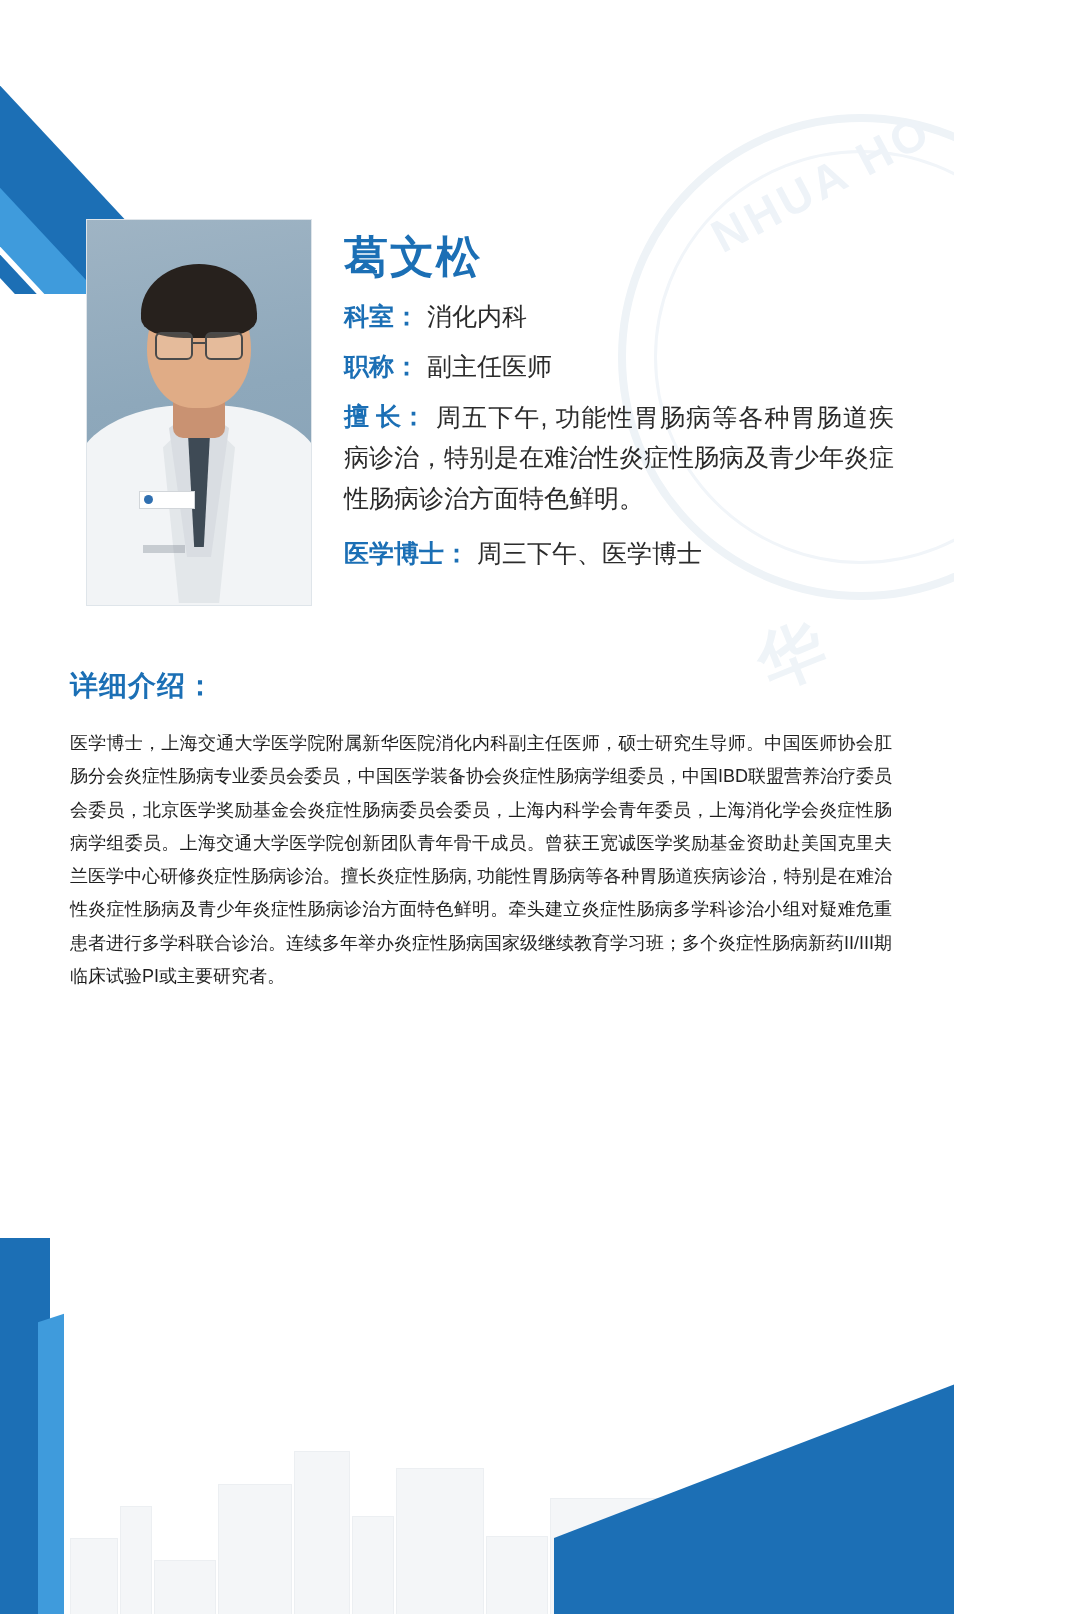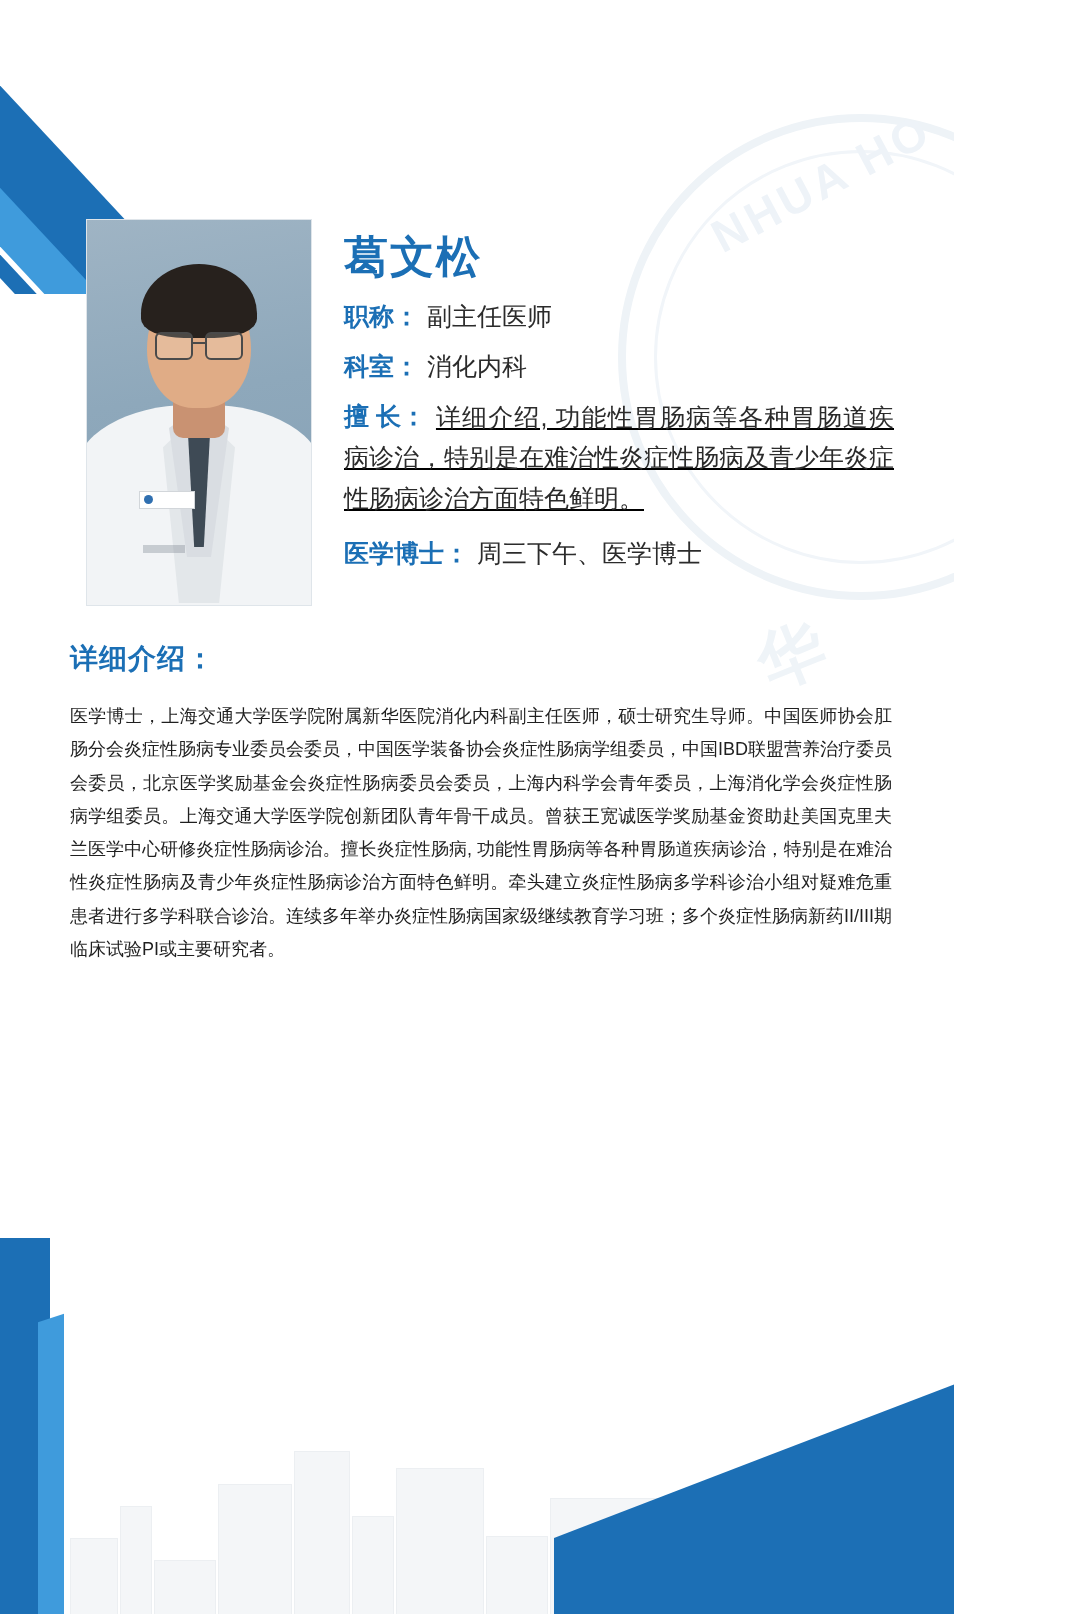--- a/index.html
+++ b/index.html
@@ -236,39 +236,38 @@
     font-weight: bold;
     flex: 0 0 auto;
     white-space: nowrap;
     margin-right: 8px;
   }
   .row .val {
     color: #2b2b2b;
   }
   .row.special {
     display: block;
-    text-decoration: underline;
   }
   .row.special .lbl {
     float: left;
     margin-right: 10px;
   }
   .row.special .val {
     display: block;
     text-align: justify;
     line-height: 1.62;
   }
   .row.clinic {
     margin-top: 16px;
   }
 
   
   .detail {
     position: absolute;
-    top: 596px;
+    top: 623px;
     left: 70px;
     right: 62px;
   }
   .detail-title {
     color: #1b6fb5;
     font-size: 28px;
     font-weight: bold;
     letter-spacing: 1px;
     margin-bottom: 22px;
   }
@@ -369,32 +368,32 @@
           <i></i>
         </div>
       <div class="p-badge"></div>
       <div class="p-sig"></div>
     </div>
 
     <div class="info">
       <h1 class="doctor-name">葛文松</h1>
 
       <div class="row">
+        <span class="lbl">科室：</span>
+        <span class="val">消化内科</span>
+      </div>
+
+      <div class="row">
         <span class="lbl">职称：</span>
         <span class="val">副主任医师</span>
       </div>
 
-      <div class="row">
-        <span class="lbl">科室：</span>
-        <span class="val">消化内科</span>
-      </div>
-
       <div class="row special">
         <span class="lbl">擅 长：</span>
-        <span class="val">详细介绍, 功能性胃肠病等各种胃肠道疾病诊治，特别是在难治性炎症性肠病及青少年炎症性肠病诊治方面特色鲜明。</span>
+        <span class="val">周五下午, 功能性胃肠病等各种胃肠道疾病诊治，特别是在难治性炎症性肠病及青少年炎症性肠病诊治方面特色鲜明。</span>
       </div>
 
       <div class="row clinic">
         <span class="lbl">医学博士：</span>
         <span class="val">周三下午、医学博士</span>
       </div>
     </div>
   </div>
 
   <div class="detail">

